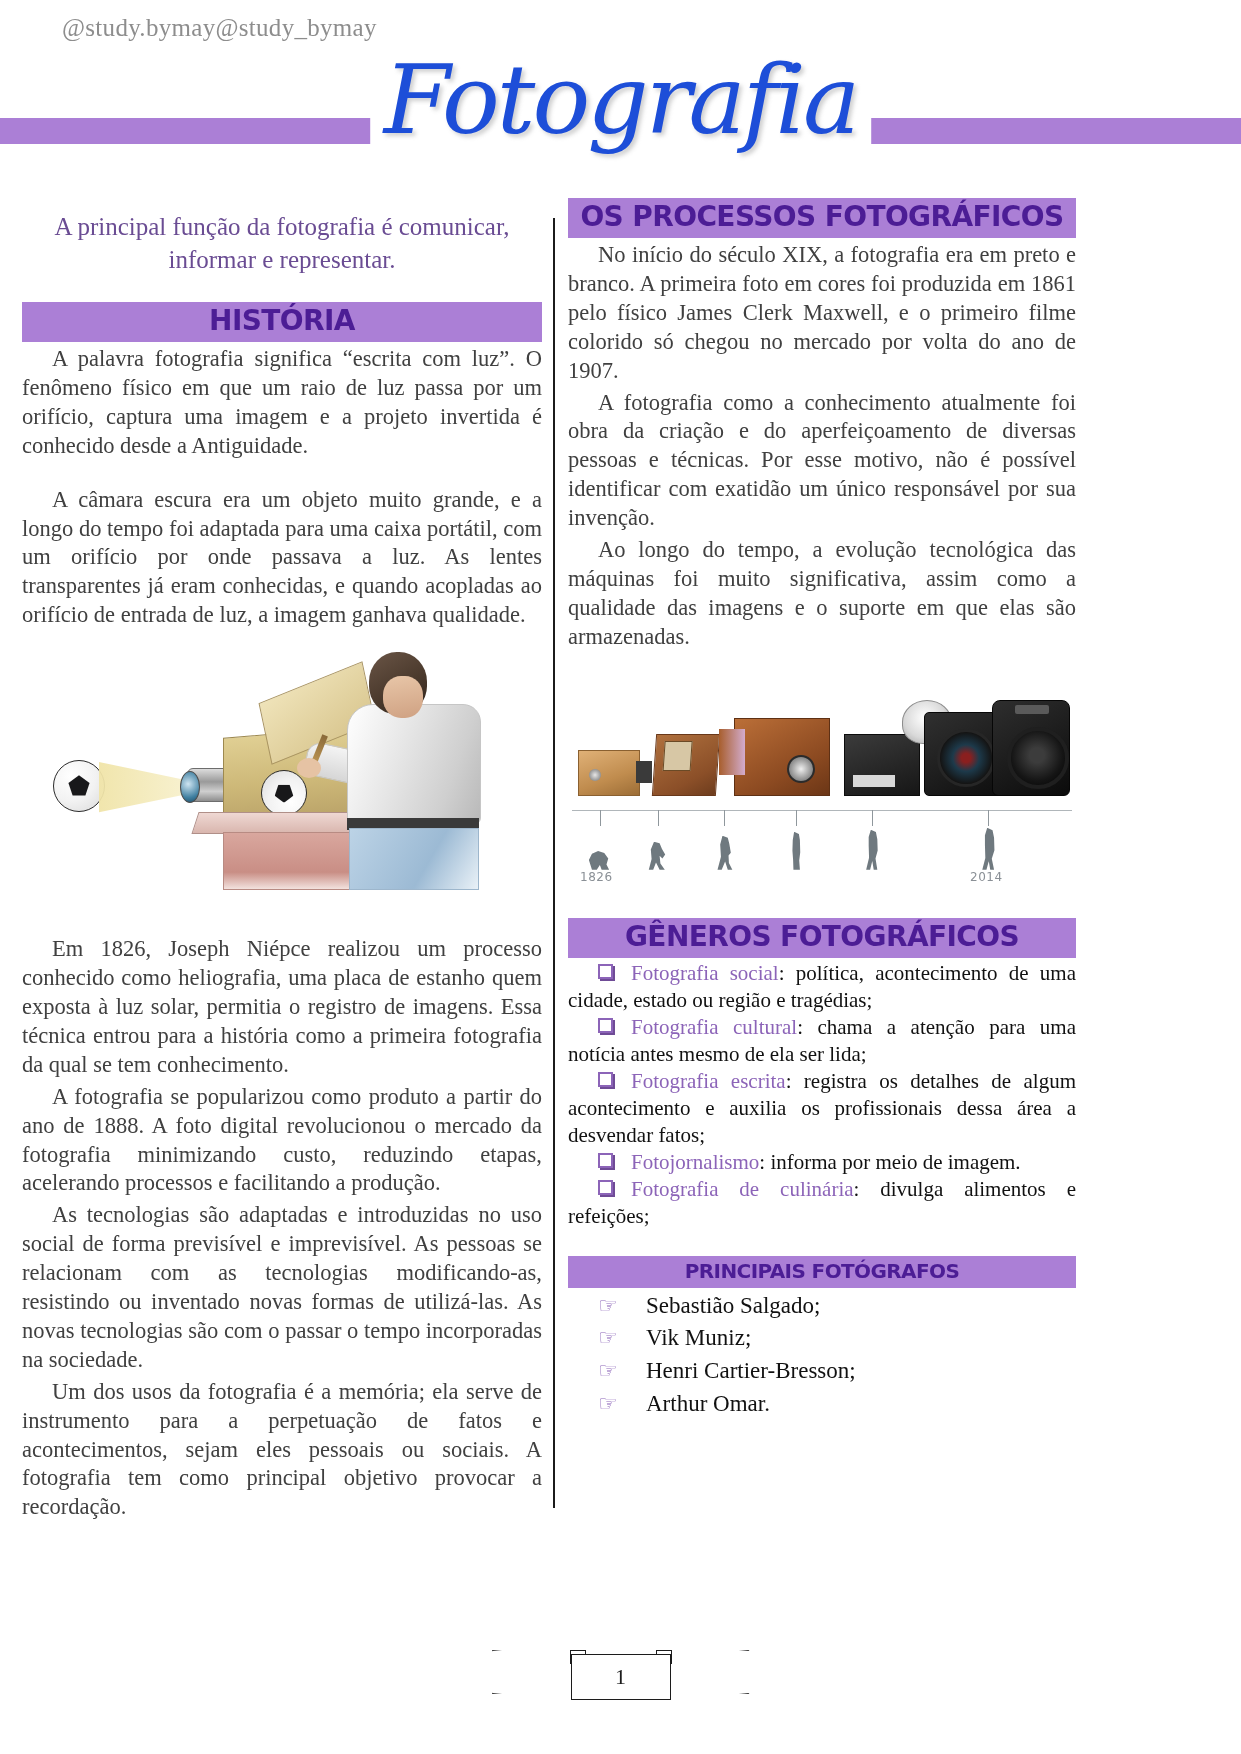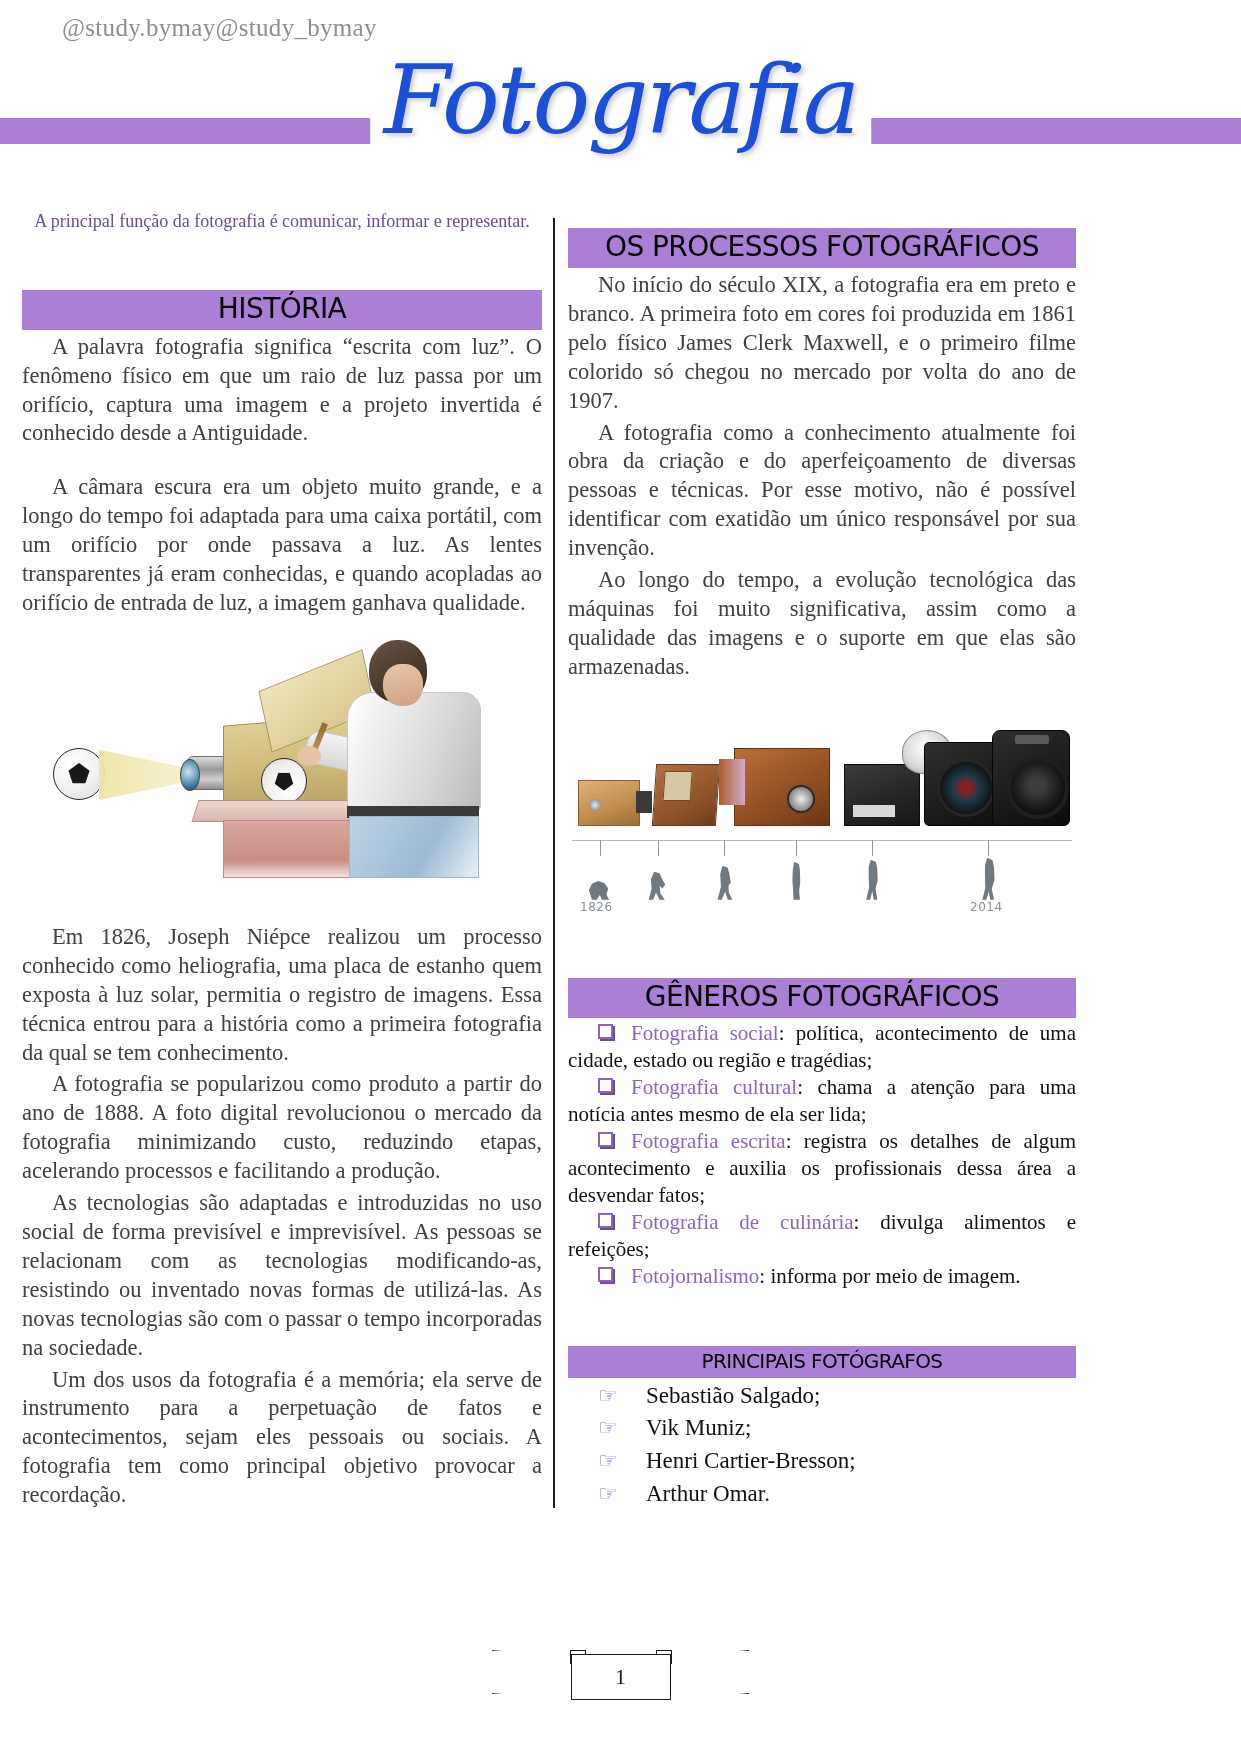--- a/index.html
+++ b/index.html
@@ -83,39 +83,38 @@
   }
   .col-right {
     position: absolute;
     left: 568px;
     top: 0;
     width: 508px;
   }
 
   
   .lead-quote {
-    font-size: 18px;
+    font-size: 25px;
     color: #6a4c93;
     text-align: center;
     line-height: 1.32;
     padding: 12px 10px 0 10px;
   }
 
   
   .sect-head {
     background: #ab7fd6;
     text-align: center;
     font-family: "DejaVu Sans", sans-serif;
-    font-weight: normal;
+    font-weight: bold;
     font-size: 28px;
-    color: #000000;
+    color: #4c1d95;
     padding: 5px 0 7px 0;
     letter-spacing: -0.6px;
     line-height: 1.0;
-    margin-top: 30px;
   }
   .sect-head.compact { font-size: 20px; }
 
   
   p.body {
     font-size: 22.5px;
     line-height: 1.285;
     text-align: justify;
     text-justify: inter-word;
     color: #404040;
@@ -559,24 +558,24 @@
       <li>
         <span class="chk"></span><span class="genre-name">Fotografia social</span><span>: política, acontecimento de uma cidade, estado ou região e tragédias;</span>
       </li>
       <li>
         <span class="chk"></span><span class="genre-name">Fotografia cultural</span><span>: chama a atenção para uma notícia antes mesmo de ela ser lida;</span>
       </li>
       <li>
         <span class="chk"></span><span class="genre-name">Fotografia escrita</span><span>: registra os detalhes de algum acontecimento e auxilia os profissionais dessa área a desvendar fatos;</span>
       </li>
       <li>
+        <span class="chk"></span><span class="genre-name">Fotojornalismo</span><span>: informa por meio de imagem.</span>
+      </li>
+      <li>
         <span class="chk"></span><span class="genre-name">Fotografia de culinária</span><span>: divulga alimentos e refeições;</span>
-      </li>
-      <li>
-        <span class="chk"></span><span class="genre-name">Fotojornalismo</span><span>: informa por meio de imagem.</span>
       </li>
     </ul>
 
     <div style="height:26px"></div>
 
     <div class="sect-head compact">PRINCIPAIS FOTÓGRAFOS</div>
 
     <ul class="photographers">
       <li>
         <span class="hand-icon">☞</span><span>Sebastião Salgado;</span>

